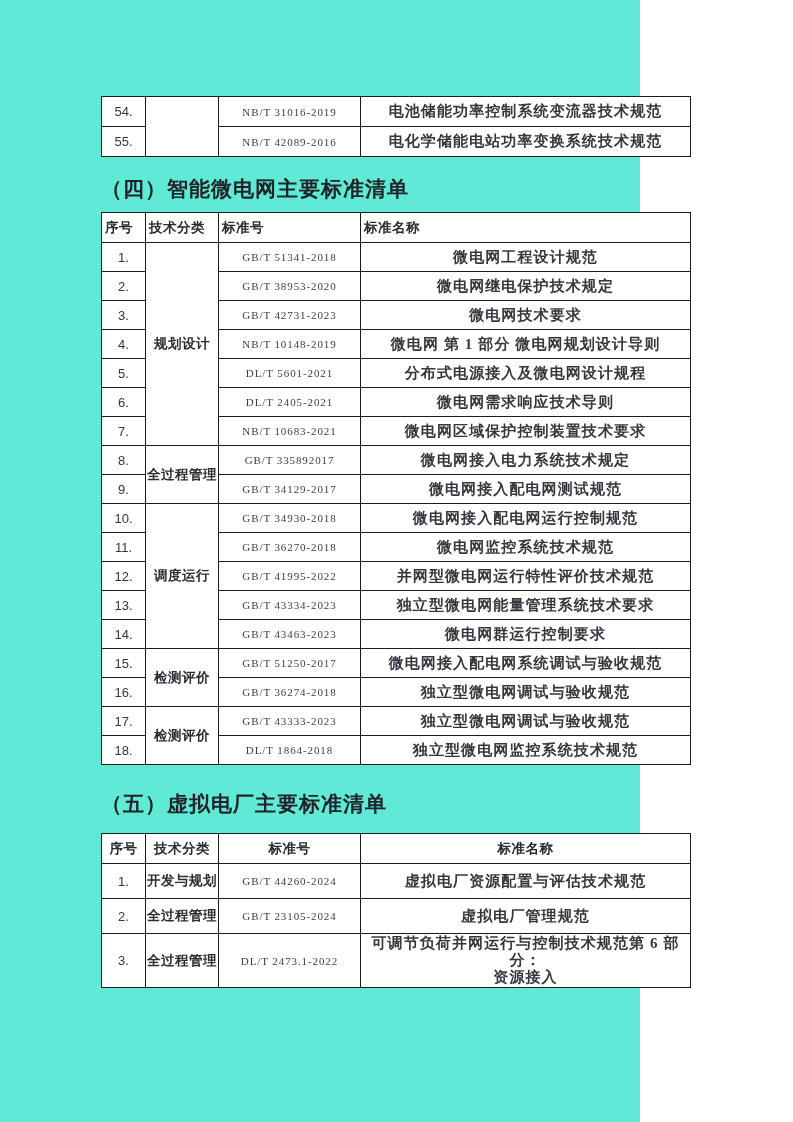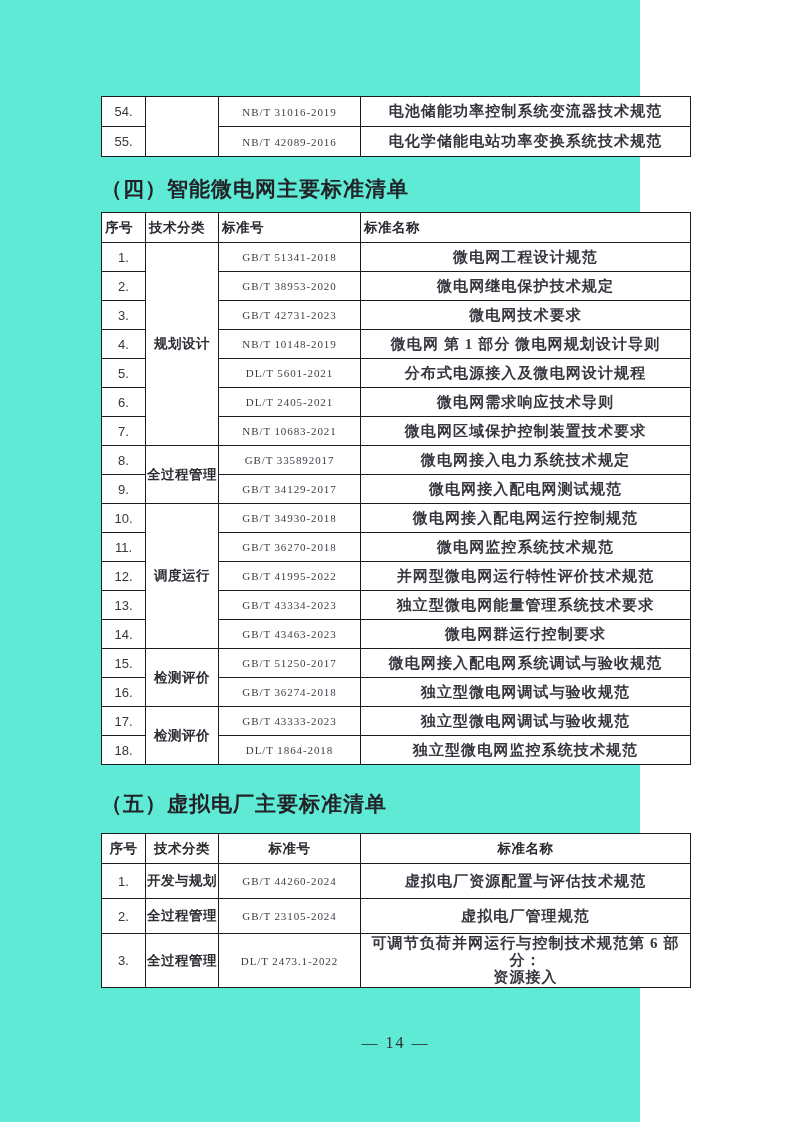--- a/index.html
+++ b/index.html
@@ -246,15 +246,14 @@
         <tr>
           <td class="serial-cell">3.</td>
           <td class="category-cell">全过程管理</td>
           <td class="code-cell">DL/T 2473.1-2022</td>
           <td class="name-cell">可调节负荷并网运行与控制技术规范第 6 部分：
 资源接入</td>
         </tr>
       </tbody>
   </table>
 
-  <div class="page-num">— 14 —</div>
 
 </div>
 
 </body></html>

